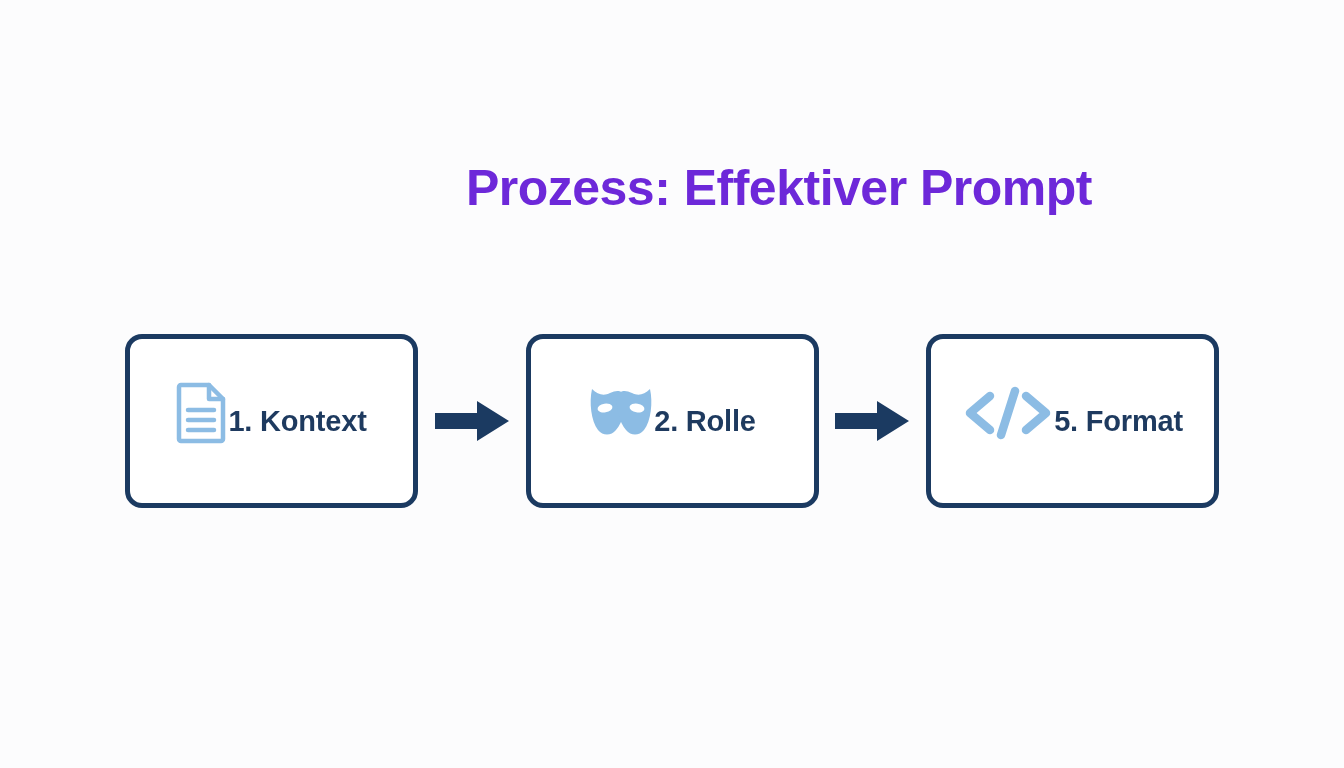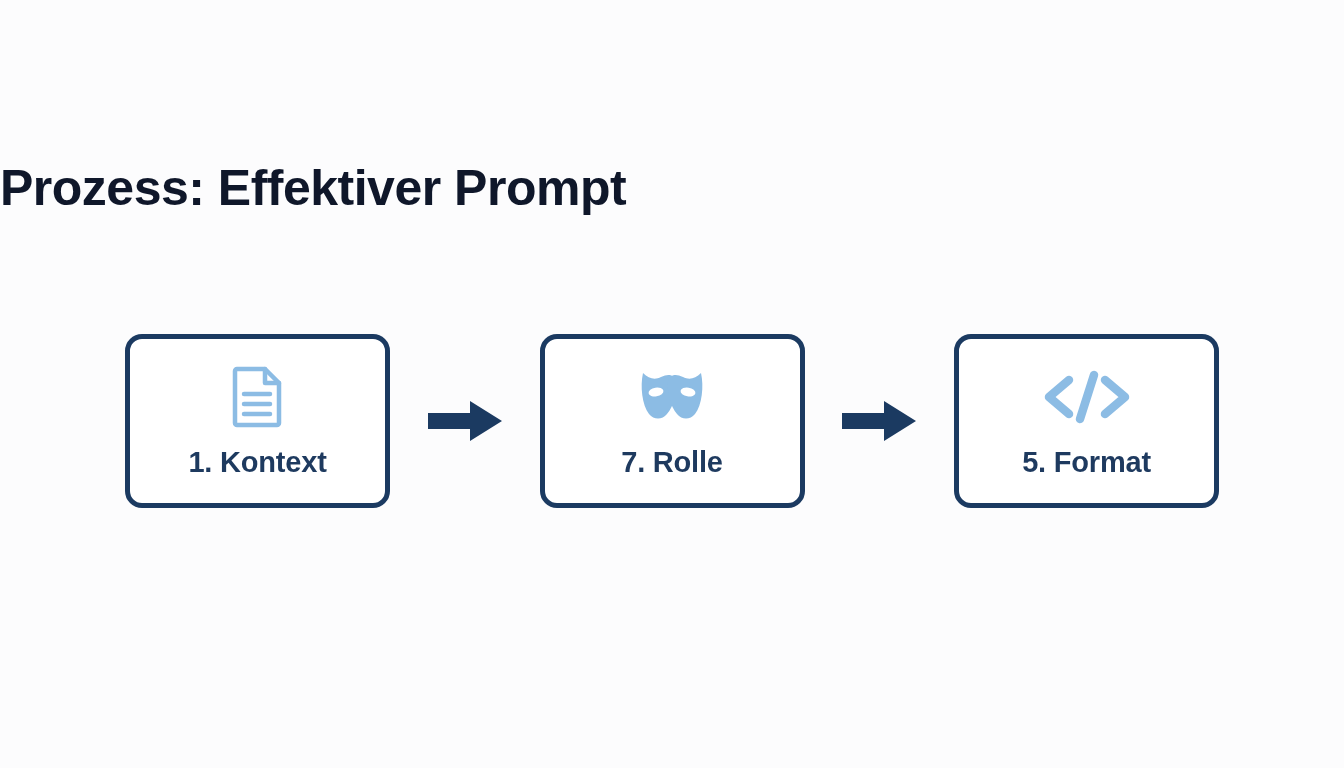--- a/index.html
+++ b/index.html
@@ -21,51 +21,51 @@
     height: 768px;
     background: #fcfcfd;
   }
 
   
   #page-title {
     position: absolute;
     left: 0;
     top: 158px;
     width: 1092px;
-    text-align: left;
+    text-align: right;
     font-size: 50px;
     font-weight: 700;
     letter-spacing: -0.5px;
-    color: #0f172a;
+    color: #6d28d9;
     line-height: 60px;
     white-space: nowrap;
   }
 
   
   #flow {
     position: absolute;
     left: 125px;
     top: 334px;
     width: 1094px;
     height: 174px;
     display: flex;
     flex-direction: row;
     align-items: center;
     justify-content: space-between;
   }
 
   .step-card {
     box-sizing: border-box;
-    width: 265px;
+    width: 293px;
     height: 174px;
     background: #ffffff;
     border: 5px solid #1b3a61;
     border-radius: 17px;
     display: flex;
-    flex-direction: column;
+    flex-direction: row;
     align-items: center;
     justify-content: center;
     flex: 0 0 auto;
   }
 
   .card-icon {
     height: 62px;
     display: flex;
     align-items: center;
     justify-content: center;
@@ -124,21 +124,21 @@
       <div class="card-icon">
         <svg width="66" height="58" viewBox="0 0 66 58" aria-hidden="true">
 
           <path d="M4 5 C10 11 16 12 22 9 C30 5 36 7 37 14 C38 24 35 38 28 46 C23 52 15 52 10 46 C3 37 1 18 4 5 Z" fill="#8cbce4"></path>
           <ellipse cx="17" cy="24" rx="7.5" ry="4.4" fill="#ffffff" transform="rotate(-9 17 24)"></ellipse>
 
           <path d="M62 5 C56 11 50 12 44 9 C36 5 30 7 29 14 C28 24 31 38 38 46 C43 52 51 52 56 46 C63 37 65 18 62 5 Z" fill="#8cbce4"></path>
           <ellipse cx="49" cy="24" rx="7.5" ry="4.4" fill="#ffffff" transform="rotate(9 49 24)"></ellipse>
         </svg>
       </div>
-      <div class="card-label">7. Rolle</div>
+      <div class="card-label">2. Rolle</div>
     </div>
 
     <div class="arrow-connector">
       <svg width="74" height="40" viewBox="0 0 74 40" aria-hidden="true">
         <path d="M0 12 H42 V0 L74 20 L42 40 V28 H0 Z" fill="#1b3a61"></path>
       </svg>
     </div>
 
     <div class="step-card">
       <div class="card-icon">

